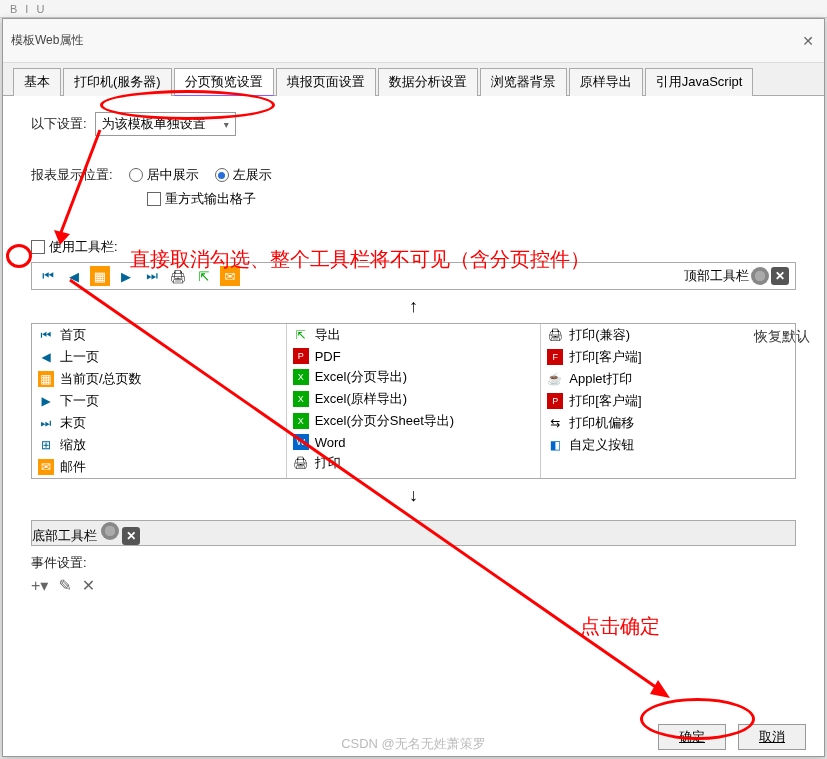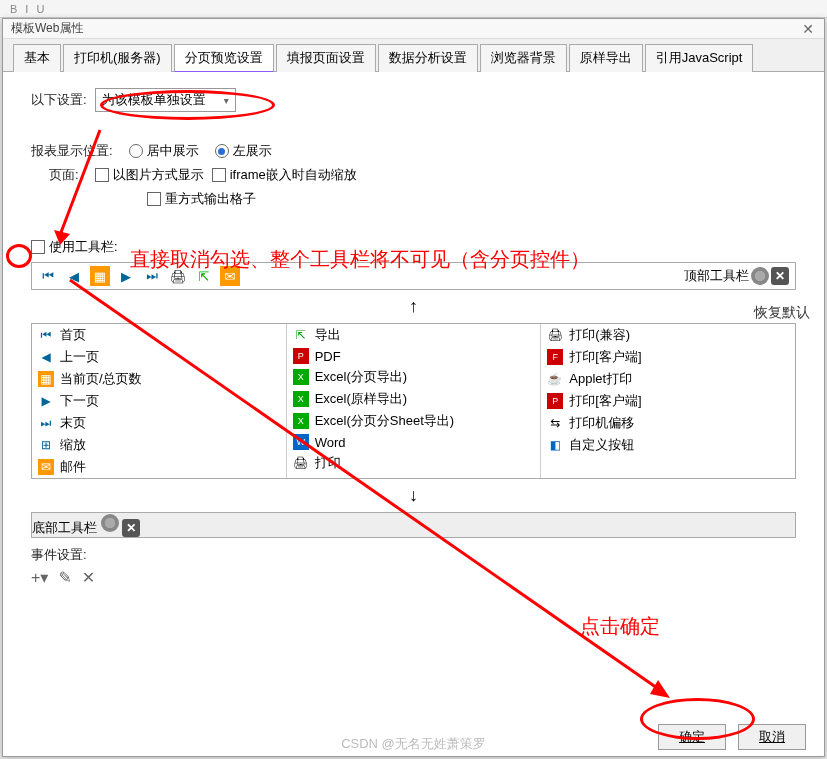--- a/index.html
+++ b/index.html
@@ -1,20 +1,20 @@
 <!DOCTYPE html>
 <html><head>
 <meta charset="utf-8">
 <style>
 * { box-sizing: border-box; margin: 0; padding: 0; }
 body { font-family: "Microsoft YaHei", SimSun, Arial, sans-serif; font-size: 13px; background: #e8e8e8; width: 827px; height: 759px; position: relative; overflow: hidden; }
 .toolbar-bg { position: absolute; top: 0; left: 0; right: 0; height: 18px; background: #f5f5f5; border-bottom: 1px solid #ccc; display: flex; gap: 8px; padding: 0 10px; align-items: center; }
 .toolbar-bg span { color: #888; font-size: 11px; }
 .dialog { position: absolute; top: 18px; left: 2px; right: 2px; bottom: 2px; background: #fff; border: 1px solid #999; box-shadow: 0 2px 8px rgba(0,0,0,0.2); }
-.titlebar { height: 20px; display: flex; align-items: center; padding: 0 8px; border-bottom: 1px solid #ddd; background: #f8f8f8; }
+.titlebar { height: 44px; display: flex; align-items: center; padding: 0 8px; border-bottom: 1px solid #ddd; background: #f8f8f8; }
 .titlebar .title { flex: 1; font-size: 12px; color: #444; }
 .titlebar .close { width: 16px; height: 16px; color: #666; cursor: pointer; text-align: center; font-size: 14px; }
 .tabs { display: flex; border-bottom: 1px solid #aaa; background: #f0f0f0; padding-top: 4px; padding-left: 10px; gap: 2px; }
 .tab { padding: 4px 10px; border: 1px solid #aaa; border-bottom: none; background: #f5f5f5; cursor: pointer; font-size: 13px; position: relative; top: 1px; }
 .tab.active { background: #fff; border-bottom: 1px solid #8b5cf6; }
 .content { padding: 10px 28px; position: relative; height: calc(100% - 80px); overflow: auto; }
 .row { display: flex; align-items: center; margin: 6px 0; gap: 8px; }
 .label { font-size: 13px; color: #222; }
 .dropdown { border: 1px solid #999; padding: 2px 6px; display: inline-flex; align-items: center; gap: 18px; background: #fff; cursor: pointer; min-width: 140px; }
 .chev { font-size: 10px; color: #666; }
@@ -30,21 +30,21 @@
 .tool-strip .spacer { flex: 1; }
 .tool-strip .right { display: flex; align-items: center; gap: 2px; padding: 0 6px; font-size: 13px; }
 .gear { width: 18px; height: 18px; border-radius: 50%; background: radial-gradient(circle, #aaa 40%, #888 41%); display: inline-block; }
 .delx { width: 18px; height: 18px; display: inline-flex; align-items: center; justify-content: center; background: #555; color: #fff; border-radius: 3px; cursor: pointer; font-size: 12px; font-weight: bold; }
 .arrow-center { text-align: center; font-size: 18px; margin: 6px 0; }
 .grid { border: 1px solid #aaa; display: flex; }
 .grid-col { flex: 1; border-right: 1px solid #ccc; }
 .grid-col:last-child { border-right: none; }
 .grid-item { display: flex; align-items: center; gap: 6px; padding: 2px 6px; font-size: 13px; cursor: pointer; }
 .gicon { width: 16px; height: 16px; display: inline-flex; align-items: center; justify-content: center; font-size: 12px; }
-.bottom-strip { border: 1px solid #aaa; background: #eee; height: 26px; display: flex; align-items: center; margin-top: 6px; }
+.bottom-strip { border: 1px solid #aaa; background: #eee; height: 26px; display: flex; align-items: center; margin-top: 14px; }
 .events { margin-top: 8px; }
 .evt-btns { display: flex; gap: 10px; margin-top: 4px; }
 .evt-btns span { font-size: 16px; color: #666; cursor: pointer; }
 .footer { position: absolute; bottom: 6px; right: 18px; display: flex; gap: 12px; }
 .footer button { padding: 3px 20px; border: 1px solid #999; background: #f0f0f0; cursor: pointer; font-size: 13px; text-decoration: underline; }
 .restore { position: absolute; right: 14px; top: 232px; font-size: 14px; color: #333; cursor: pointer; }
 .annot { position: absolute; color: #f00; font-size: 20px; pointer-events: none; }
 .red-oval { position: absolute; border: 3px solid #f00; border-radius: 50%; pointer-events: none; }
 .red-arrow { position: absolute; pointer-events: none; }
 .watermark { position: absolute; bottom: 6px; left: 50%; transform: translateX(-50%); color: #bbb; font-size: 13px; }
@@ -92,31 +92,20 @@
           <span class="radio-ind"></span>
           <span>居中展示</span>
         </label>
         <label class="radio">
           <span class="radio-ind checked"></span>
           <span>左展示</span>
         </label>
       </div>
     </div>
 
-    <div class="row indent">
-      <span class="label" style="margin-left:-40px">页面:</span>
-      <label class="radio" style="margin-left:8px">
-        <span class="chk"></span>
-        <span>以图片方式显示</span>
-      </label>
-      <label class="radio">
-        <span class="chk"></span>
-        <span>iframe嵌入时自动缩放</span>
-      </label>
-    </div>
 
     <div class="row indent">
       <label class="radio" style="margin-left:58px">
         <span class="chk"></span>
         <span>重方式输出格子</span>
       </label>
     </div>
 
     <div class="row" style="margin-top:30px">
       <label class="radio">

